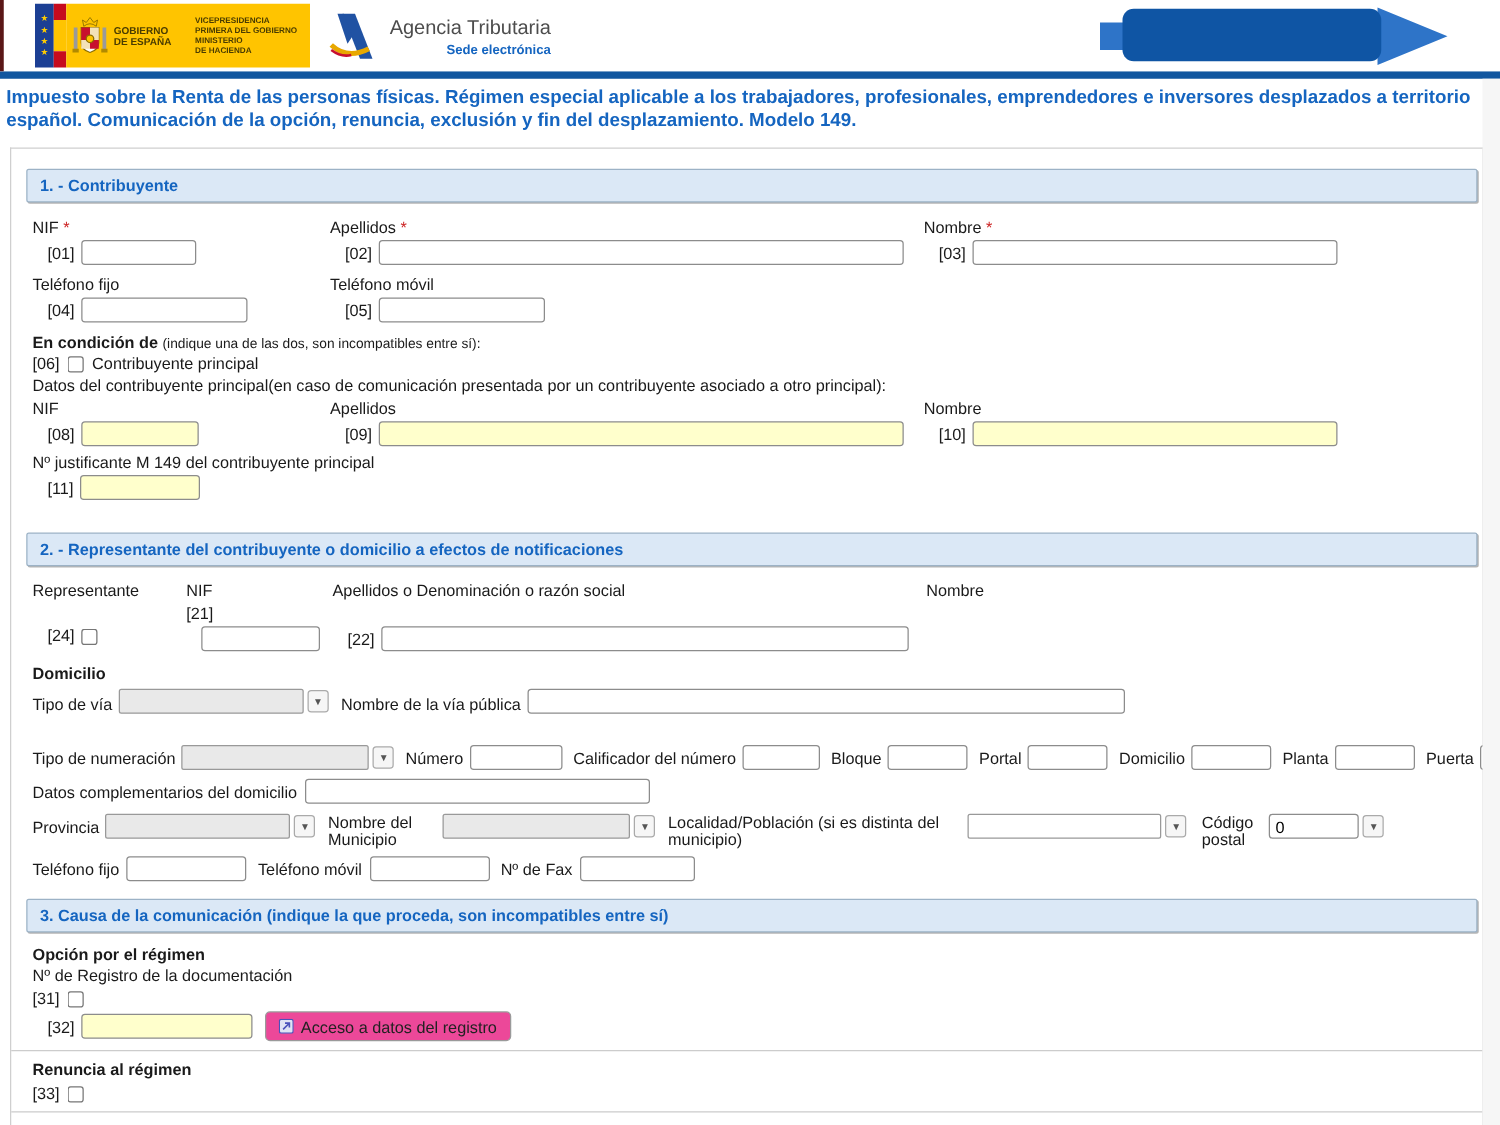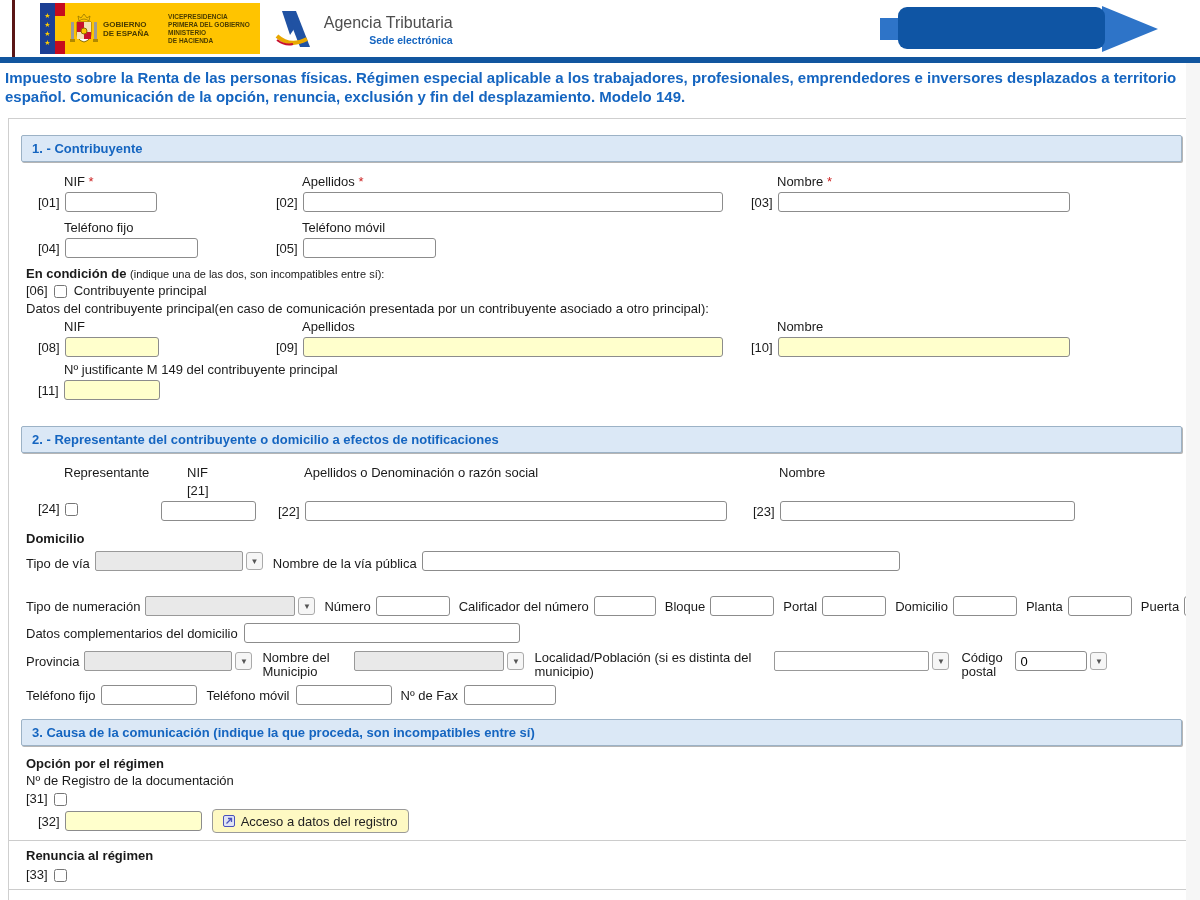--- a/index.html
+++ b/index.html
@@ -1,20 +1,20 @@
 <!DOCTYPE html>
 <html><head>
 <meta charset="utf-8">
 <style>
   * { margin:0; padding:0; box-sizing:border-box; }
   html,body { width:1200px; height:900px; overflow:hidden; background:#fff;
               font-family:"Liberation Sans", sans-serif; color:#1a1a1a; }
 
   
-  .topbar { position:relative; height:57px; background:#fff;margin-left:12px; }
+  .topbar { position:relative; height:57px; background:#fff; }
   .edge-strip { position:absolute; left:0; top:0; width:3px; height:57px; background:#5a1616; }
   .brand { position:absolute; left:28px; top:3px; height:51px; display:flex; }
   .eu-strip { width:15px; background:#1c3f94; display:flex; flex-direction:column;
               align-items:center; justify-content:center; gap:2px; }
   .eu-strip span { color:#ffcc00; font-size:7px; line-height:7px; }
   .es-flag { width:10px; display:flex; flex-direction:column; }
   .es-flag .r { flex:1; background:#c60b1e; }
   .es-flag .y { flex:2; background:#ffc400; }
   .gov-block { background:#ffc400; display:flex; align-items:center; padding:0 8px 0 4px; }
   .coat { margin-right:4px; }
@@ -35,21 +35,21 @@
   
   .form-wrap { margin:0 13px 0 8px; border:1px solid #cfcfcf; border-bottom:none;
                background:#fff; padding-bottom:20px; }
   .sec-header { margin:16px 4px 10px 12px; background:#dbe8f6; border:1px solid #9cb2c6;
                 box-shadow:1px 1px 0 #b5b5b5; border-radius:2px;
                 padding:5px 10px; font-size:13px; font-weight:bold; color:#1565c0; }
   .sec-header.mt { margin-top:26px; }
   .sec-body { padding:2px 12px 0 17px; font-size:13px; }
 
   .row { display:flex; align-items:flex-start; }
-  .lblrow { margin-bottom:3px;margin-left:38px; }
+  .lblrow { margin-bottom:3px; }
   .ctlrow { margin-bottom:8px; }
   .g3 > .c1 { width:238px; } .g3 > .c2 { width:475px; } .g3 > .c3 { flex:1; }
   .g4 > .d1 { width:123px; } .g4 > .d2 { width:117px; } .g4 > .d3 { width:475px; } .g4 > .d4 { flex:1; }
 
   .code { margin-right:5px; white-space:nowrap; }
   .req { color:#cc2222; }
   .note { font-size:11px; }
   .bold { font-weight:bold; }
   .inline { display:flex; align-items:center;padding-left:12px; }
 
@@ -64,21 +64,21 @@
   .combo-field.white { background:#fff; }
   .combo-btn { width:17px; height:18px; margin-left:3px; border:1px solid #aaa; border-radius:3px;
                background:#f6f6f6; color:#555; font-size:8px; display:flex; align-items:center;
                justify-content:center; cursor:default; }
 
   .chkline { display:flex; align-items:center; margin-bottom:3px; }
   .chkline .code { margin-right:6px; }
   .chkline label { margin-left:7px; }
 
   .btn { display:inline-flex; align-items:center; gap:6px; height:24px; padding:0 10px;
-         border:1px solid #9a9a9a; border-radius:4px; background:#fef9c3;
+         border:1px solid #9a9a9a; border-radius:4px; background:#ec4899;
          font-family:"Liberation Sans", sans-serif; font-size:13px; color:#222; }
   .divider { border-top:1px solid #ccc; margin:7px 0; }
   .subblock { padding:0 12px 0 17px; font-size:13px; }
   .mini-lbl { line-height:14px; }
 
   .scroll-track { position:fixed; right:0; top:63px; width:14px; height:837px; background:#f6f6f6; }
 </style>
 </head>
 <body>
 
@@ -249,24 +249,20 @@
           <span class="code">[24]</span>
           <input type="checkbox" style="">
         </div>
       <div class="d2 inline">
           <input type="text" style="width: 95px;">
         </div>
       <div class="d3 inline">
           <span class="code">[22]</span>
           <input type="text" style="width: 422px;">
         </div>
-      <div class="d4 inline">
-          <span class="code">[23]</span>
-          <input type="text" style="width: 295px;">
-        </div>
     </div>
 
     <div class="bold" style="margin-bottom:5px;">Domicilio</div>
 
     <div class="row" style="margin-bottom:25px; align-items:flex-end;">
       <span style="margin-right:5px;">Tipo de vía</span>
       <span class="combo">
         <span class="combo-field" style="width:148px"></span>
         <span class="combo-btn">▼</span>
       </span>

